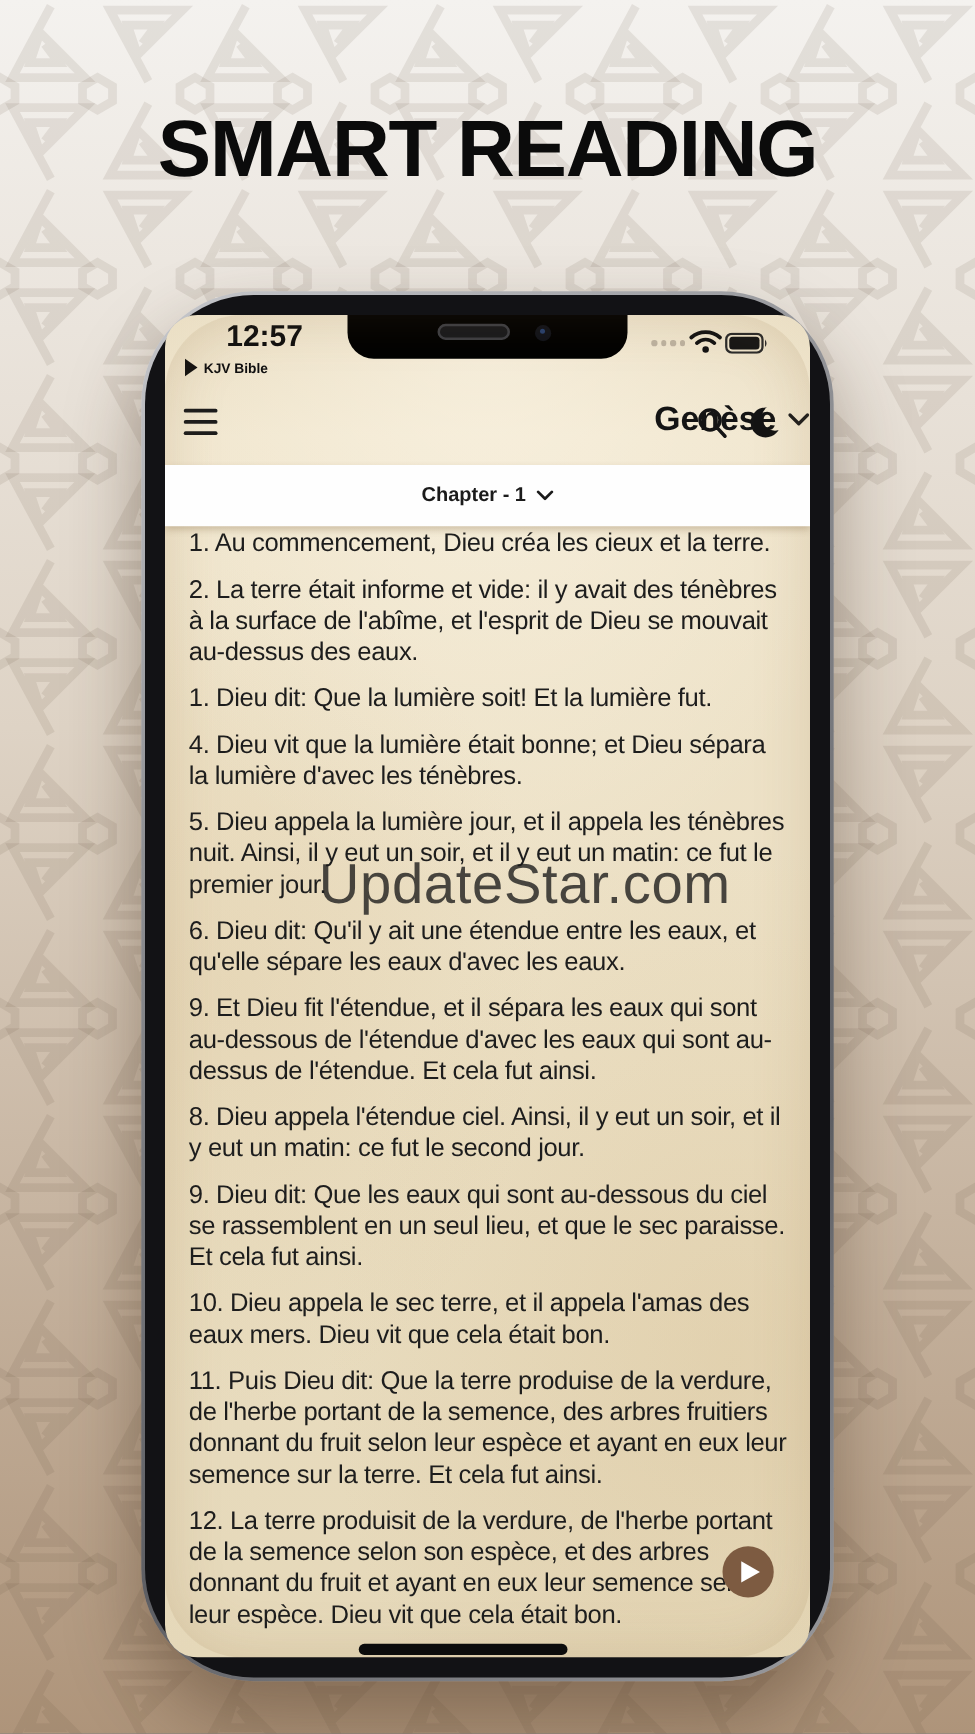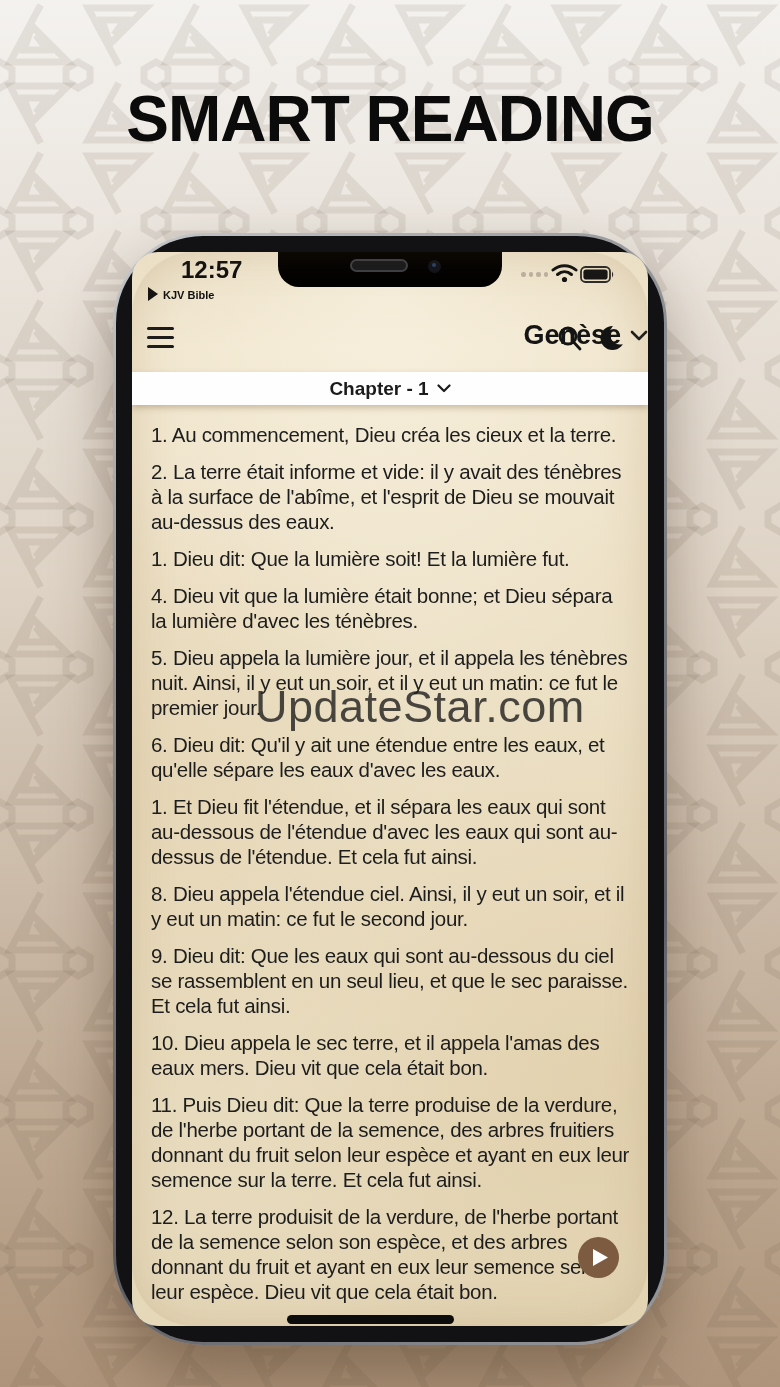--- a/index.html
+++ b/index.html
@@ -47,23 +47,23 @@
   .battery{position:absolute;left:448px;top:14px;}
 
   
   .hamburger{position:absolute;left:15px;top:75px;width:27px;cursor:pointer;}
   .hamburger i{display:block;height:3.4px;background:#1c1c1c;border-radius:2px;margin-bottom:5.4px;}
   .nav-title{position:absolute;left:0;top:68px;width:100%;display:flex;justify-content:flex-end;
              align-items:center;gap:9px;font-size:27px;font-weight:600;color:#141414;}
   .nav-right{position:absolute;right:22px;top:72px;display:flex;gap:17px;align-items:center;}
 
   
-  .chapter-bar{position:absolute;left:0;top:120px;width:100%;height:33px;background:#fefefe;
+  .chapter-bar{position:absolute;left:0;top:120px;width:100%;height:49px;background:#fefefe;
                display:flex;justify-content:center;align-items:center;gap:8px;
-               font-size:19px;font-weight:600;color:#1b1b1b;
+               font-size:16px;font-weight:600;color:#1b1b1b;
                box-shadow:0 3px 6px rgba(110,80,40,.30);z-index:3;}
 
   
   .verses{position:absolute;left:0;top:153px;right:0;bottom:0;overflow:hidden;
           padding:17px 17px 0 19px;font-size:20.5px;line-height:25px;letter-spacing:-0.3px;
           color:#1d1d1d;z-index:1;}
   .verses p{margin:0 0 12px 0;}
 
   .watermark{position:absolute;left:88px;top:429px;z-index:4;white-space:nowrap;
              font-size:45px;font-weight:400;letter-spacing:0.5px;color:rgba(24,24,24,.78);margin-left:35px;}
@@ -171,21 +171,21 @@
         </svg>
       </div>
 
       <div class="verses">
           <p>1. Au commencement, Dieu créa les cieux et la terre.</p>
           <p>2. La terre était informe et vide: il y avait des ténèbres à la surface de l'abîme, et l'esprit de Dieu se mouvait au-dessus des eaux.</p>
           <p>1. Dieu dit: Que la lumière soit! Et la lumière fut.</p>
           <p>4. Dieu vit que la lumière était bonne; et Dieu sépara la lumière d'avec les ténèbres.</p>
           <p>5. Dieu appela la lumière jour, et il appela les ténèbres nuit. Ainsi, il y eut un soir, et il y eut un matin: ce fut le premier jour.</p>
           <p>6. Dieu dit: Qu'il y ait une étendue entre les eaux, et qu'elle sépare les eaux d'avec les eaux.</p>
-          <p>1. Et Dieu fit l'étendue, et il sépara les eaux qui sont au-dessous de l'étendue d'avec les eaux qui sont au-dessus de l'étendue. Et cela fut ainsi.</p>
+          <p>9. Et Dieu fit l'étendue, et il sépara les eaux qui sont au-dessous de l'étendue d'avec les eaux qui sont au-dessus de l'étendue. Et cela fut ainsi.</p>
           <p>8. Dieu appela l'étendue ciel. Ainsi, il y eut un soir, et il y eut un matin: ce fut le second jour.</p>
           <p>9. Dieu dit: Que les eaux qui sont au-dessous du ciel se rassemblent en un seul lieu, et que le sec paraisse. Et cela fut ainsi.</p>
           <p>10. Dieu appela le sec terre, et il appela l'amas des eaux mers. Dieu vit que cela était bon.</p>
           <p>11. Puis Dieu dit: Que la terre produise de la verdure, de l'herbe portant de la semence, des arbres fruitiers donnant du fruit selon leur espèce et ayant en eux leur semence sur la terre. Et cela fut ainsi.</p>
           <p>12. La terre produisit de la verdure, de l'herbe portant de la semence selon son espèce, et des arbres donnant du fruit et ayant en eux leur semence selon leur espèce. Dieu vit que cela était bon.</p>
         </div>
 
       <div class="watermark">UpdateStar.com</div>
 
       <div class="play-fab">

